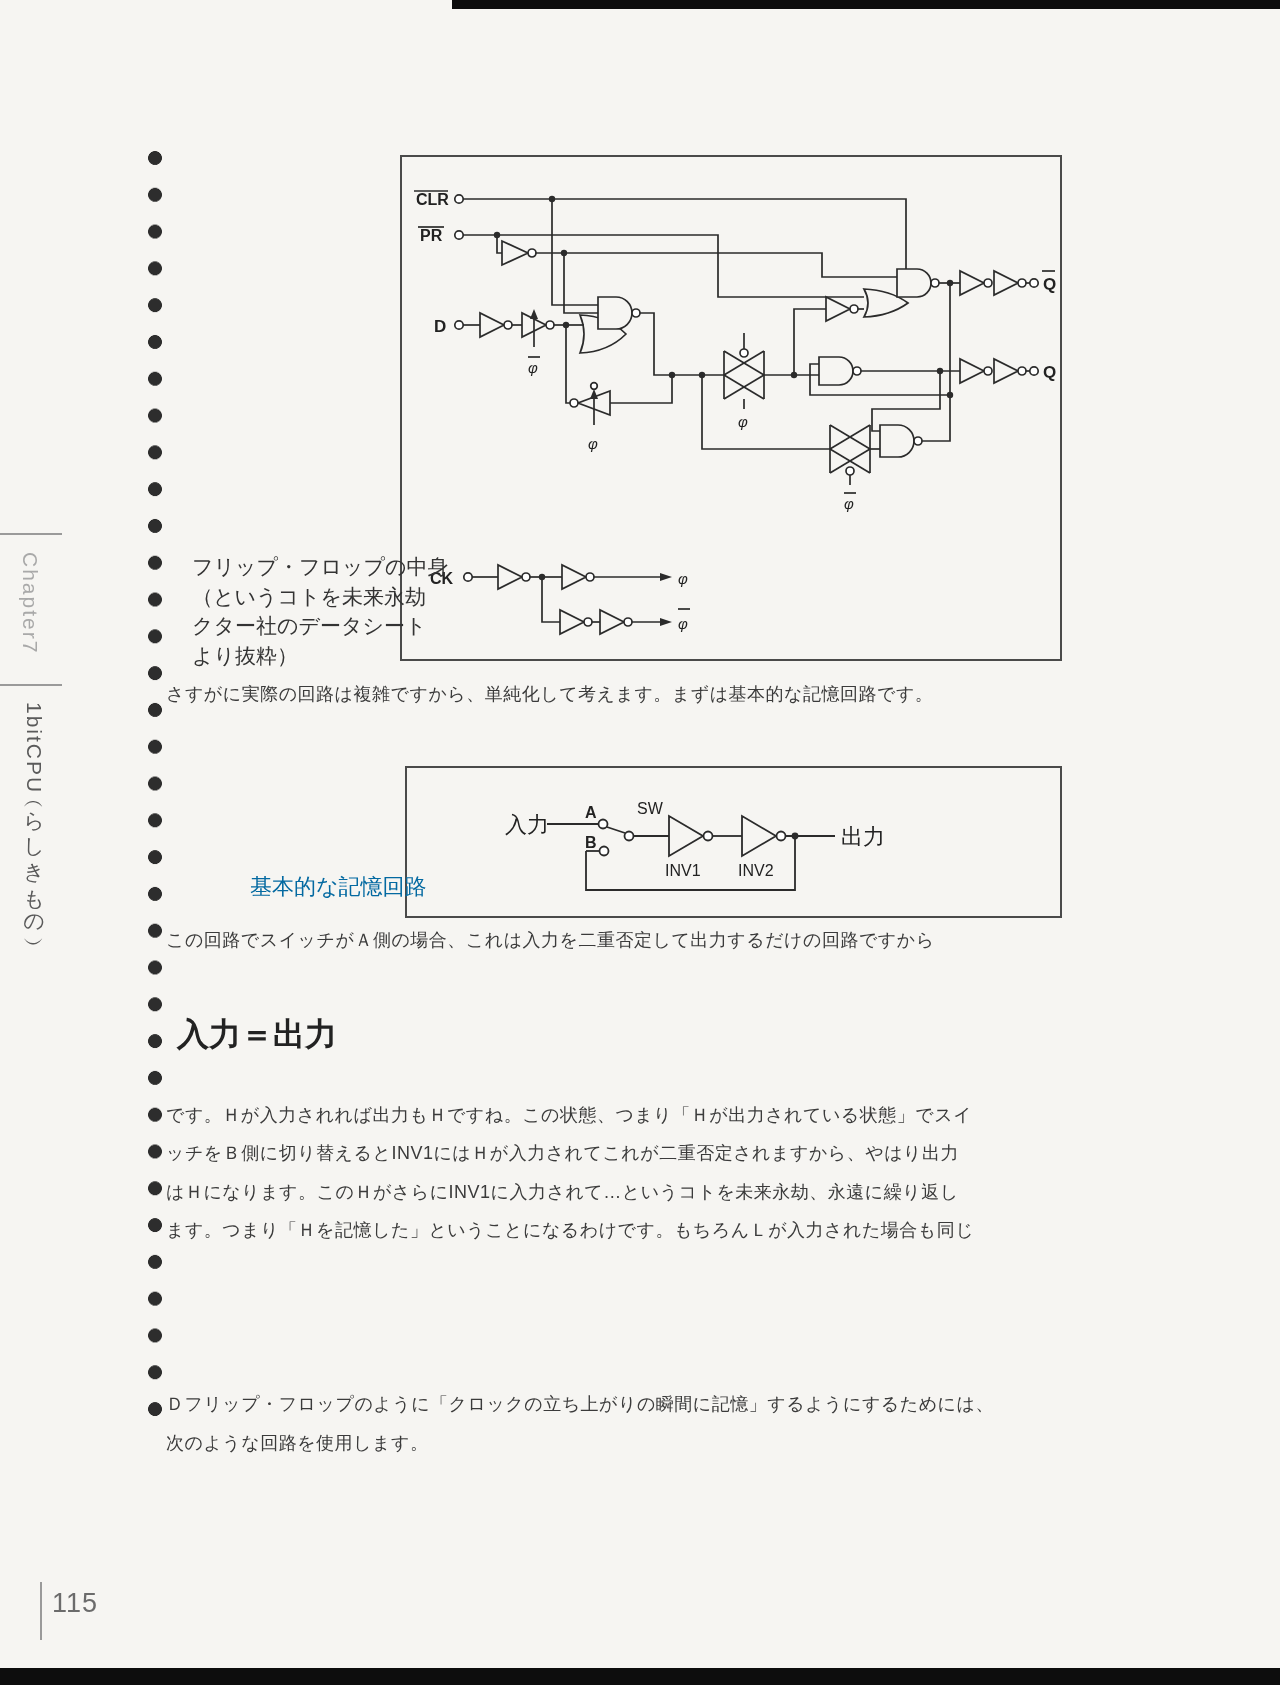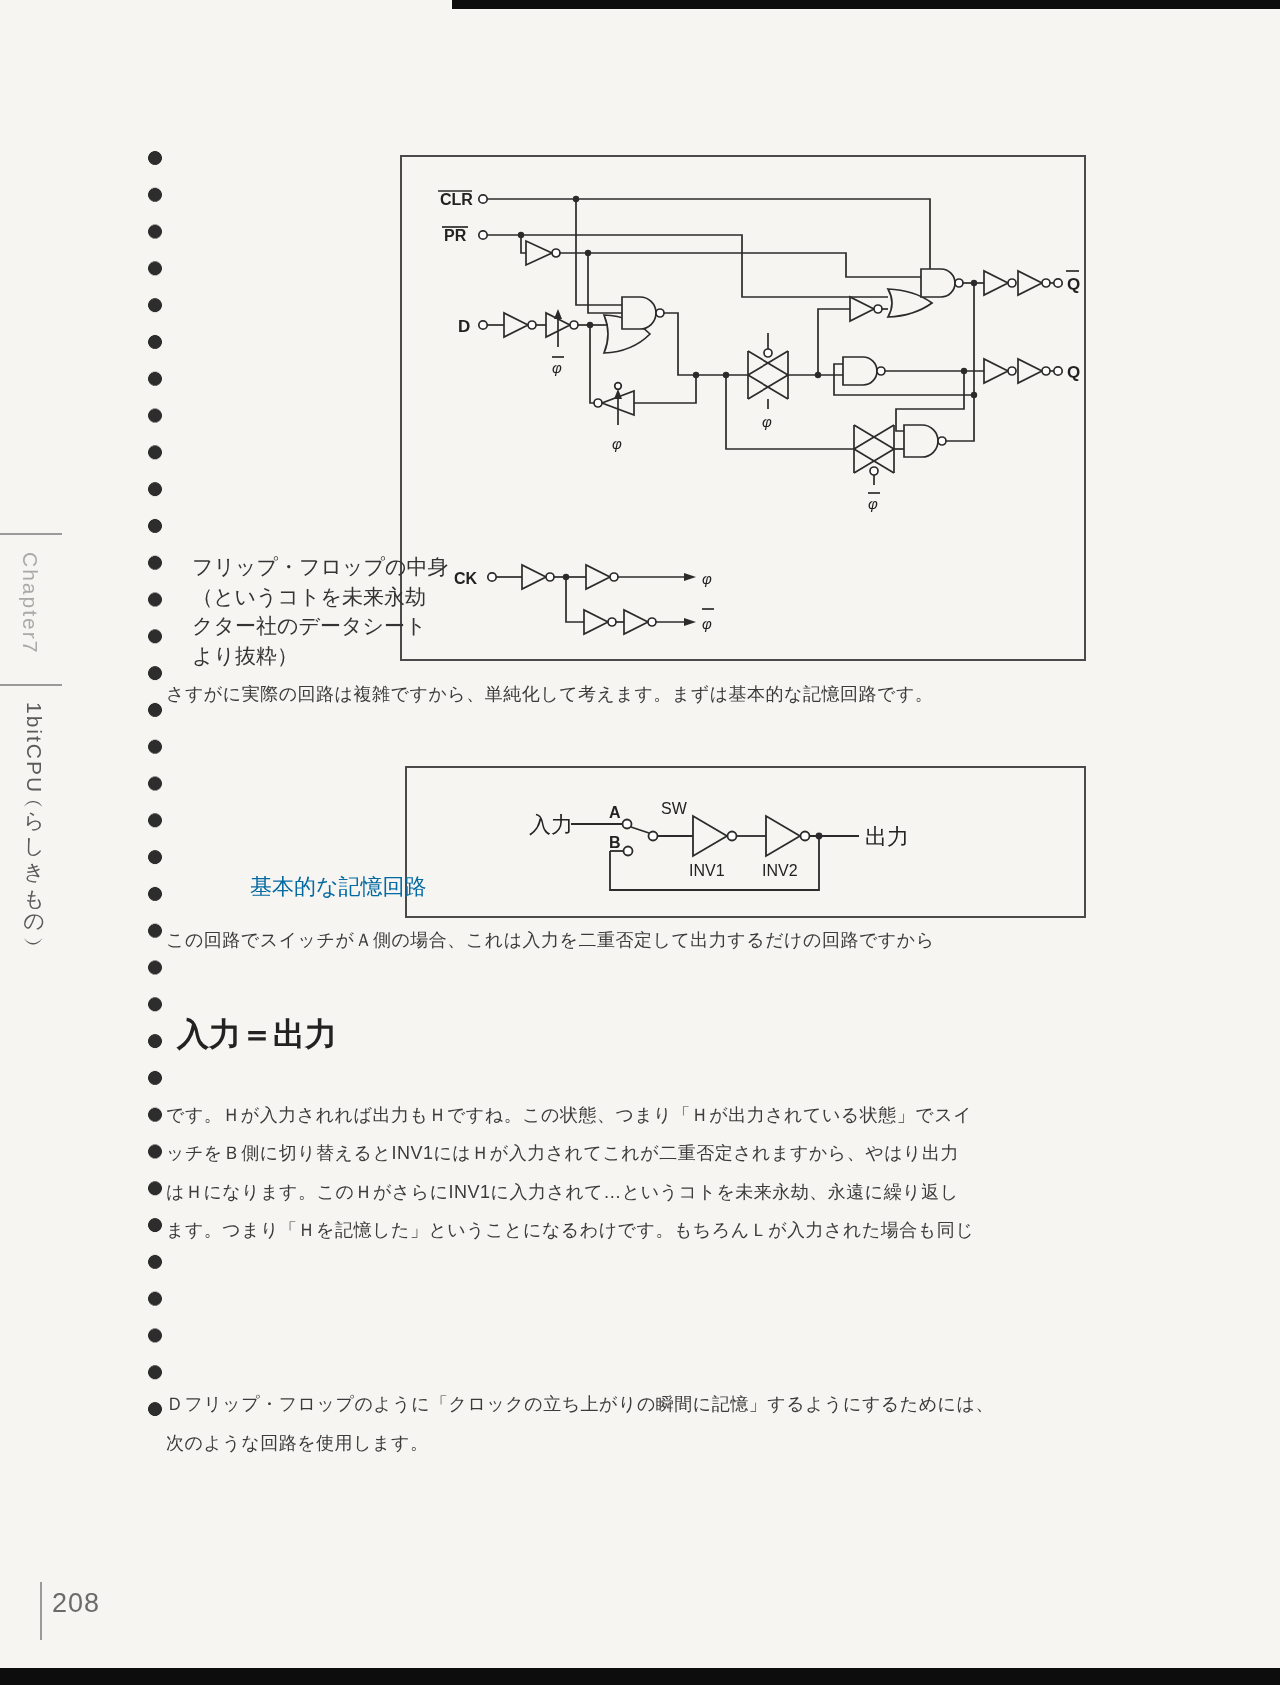--- a/index.html
+++ b/index.html
@@ -8,21 +8,21 @@
   .bar{position:absolute;background:#0d0d0d;}
   .bar-top{left:452px;top:0;width:828px;height:9px;}
   .bar-bottom{left:0;top:1668px;width:1280px;height:17px;}
   .dots-col{position:absolute;left:147px;top:150px;width:16px;height:1272px;
     background:radial-gradient(circle 7.2px at 8px 8px,#2d2d2d 6.6px,transparent 7.2px);
     background-size:16px 36.8px;background-repeat:repeat-y;}
   .side-rule{position:absolute;left:0;width:62px;height:2px;background:#9a9a9a;}
   .v-text{position:absolute;writing-mode:vertical-rl;text-orientation:mixed;letter-spacing:2px;}
   .chapter{left:18px;top:552px;font-size:21px;color:#a9a9a9;}
   .section{left:20px;top:702px;font-size:21px;color:#5a5a5a;}
-  .figbox{position:absolute;border:2px solid #4a4a4a;background:transparent;padding-left:24px;}
+  .figbox{position:absolute;border:2px solid #4a4a4a;background:transparent;}
   .box1{left:400px;top:155px;width:658px;height:502px;}
   .box2{left:405px;top:750px;width:653px;height:148px;margin-top:16px;}
   .cap1{position:absolute;left:192px;top:552px;font-size:21px;line-height:29.5px;color:#333;}
   .cap2{position:absolute;left:250px;top:872px;font-size:22px;color:#0369a1;}
   .para{position:absolute;left:166px;width:912px;font-size:18px;letter-spacing:0.5px;color:#3b3b3b;}
   .p1{top:682px;} .p2{top:928px;}
   .formula{position:absolute;left:177px;top:1013px;font-size:32px;font-weight:bold;color:#222;}
   .p3{top:1096px;line-height:38.3px;} .p4{top:1385px;line-height:38.5px;}
   .pageno{position:absolute;left:52px;top:1588px;font-size:27px;color:#6b6b6b;letter-spacing:1px;}
   .pageno-rule{position:absolute;left:40px;top:1582px;width:2px;height:58px;background:#9a9a9a;}
@@ -248,15 +248,15 @@
     <div>はＨになります。このＨがさらにINV1に入力されて…というコトを未来永劫、永遠に繰り返し</div>
     <div>ます。つまり「Ｈを記憶した」ということになるわけです。もちろんＬが入力された場合も同じ</div>
   </div>
 
   <div class="para p4">
     <div>Ｄフリップ・フロップのように「クロックの立ち上がりの瞬間に記憶」するようにするためには、</div>
     <div>次のような回路を使用します。</div>
   </div>
 
   <div class="pageno-rule"></div>
-  <div class="pageno">208</div>
+  <div class="pageno">115</div>
 
 </div>
 
 </body></html>

